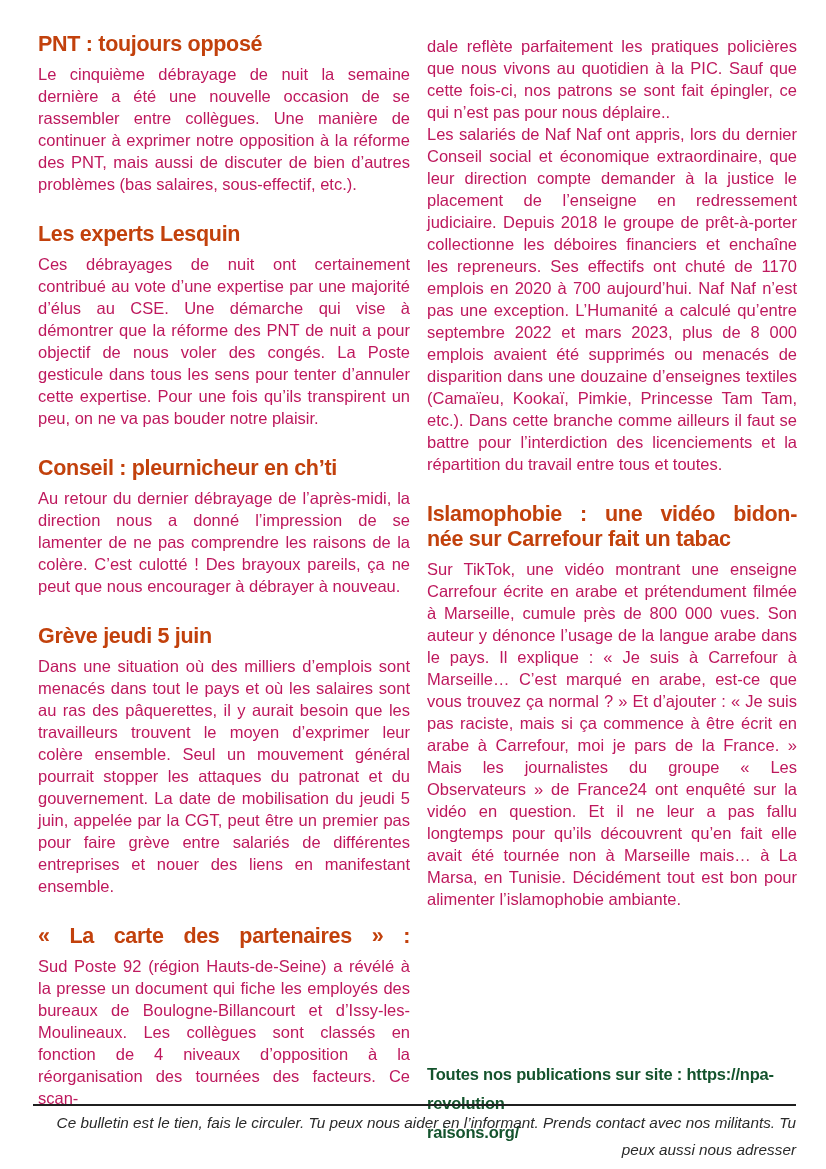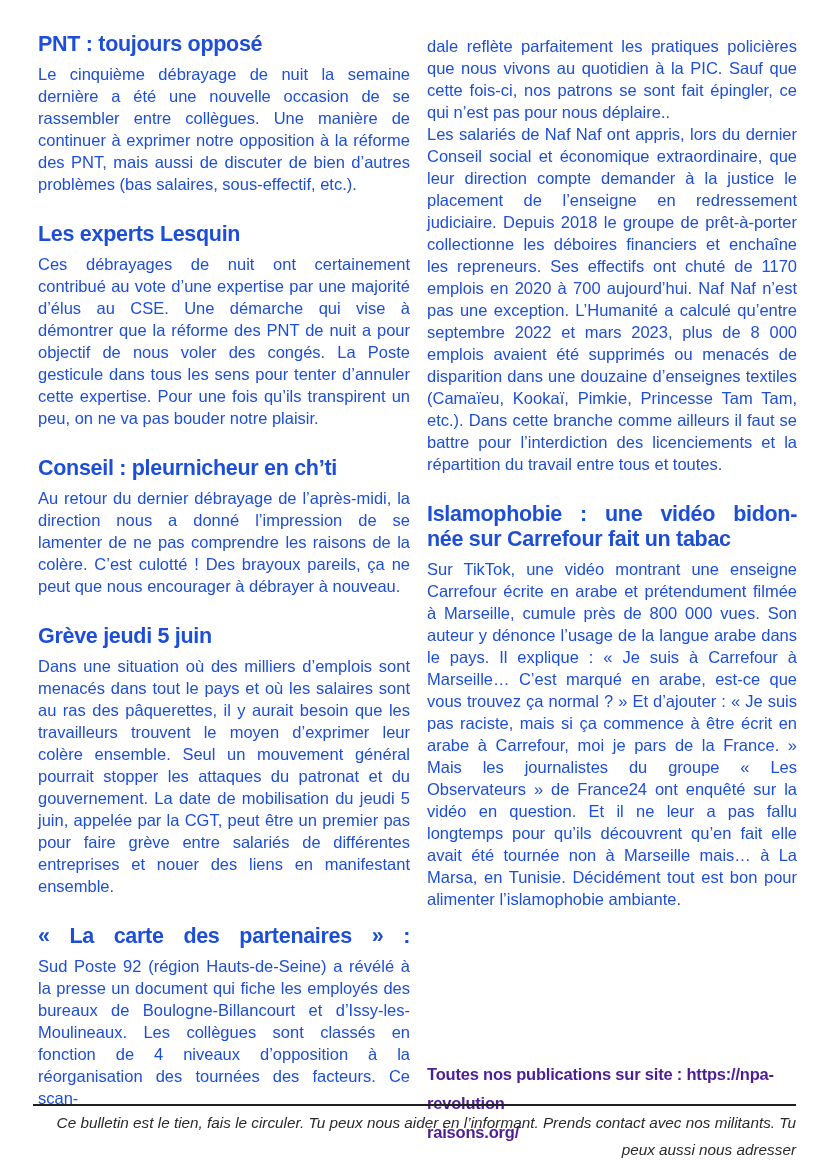--- a/index.html
+++ b/index.html
@@ -21,47 +21,47 @@
     gap: 17px;
   }
   .col { flex: 0 0 auto; }
   .col-left  { width: 372px; }
   .col-right { width: 370px; position: relative; height: 1060px; }
 
   .section-title {
     font-size: 21.5px;
     line-height: 25px;
     font-weight: bold;
-    color: #1d4ed8;
+    color: #c2410c;
     letter-spacing: -0.3px;
     margin: 27px 0 6px 0;
   }
   .section-title.first { margin-top: 2px; }
   .title-line { display: block; }
   .title-line.stretch { text-align: justify; text-align-last: justify; }
 
   .body-text {
     font-size: 16.5px;
     line-height: 22px;
     text-align: justify;
     margin: 0;
-    color: #1d4ed8;
+    color: #be185d;
   }
   .continuation { margin-top: 5px; }
 
   .pub-note {
     position: absolute;
     top: 1030px;
     left: 0;
     width: 100%;
     font-weight: bold;
     font-size: 16.5px;
     line-height: 29px;
     letter-spacing: -0.2px;
-    color: #4c1d95;
+    color: #14532d;
     margin: 0;
   }
   .pub-note .title-line { display: block; }
 
   .page-footer {
     position: absolute;
     top: 1104px;
     left: 33px;
     right: 30px;
     border-top: 2px solid #1f1f1f;

